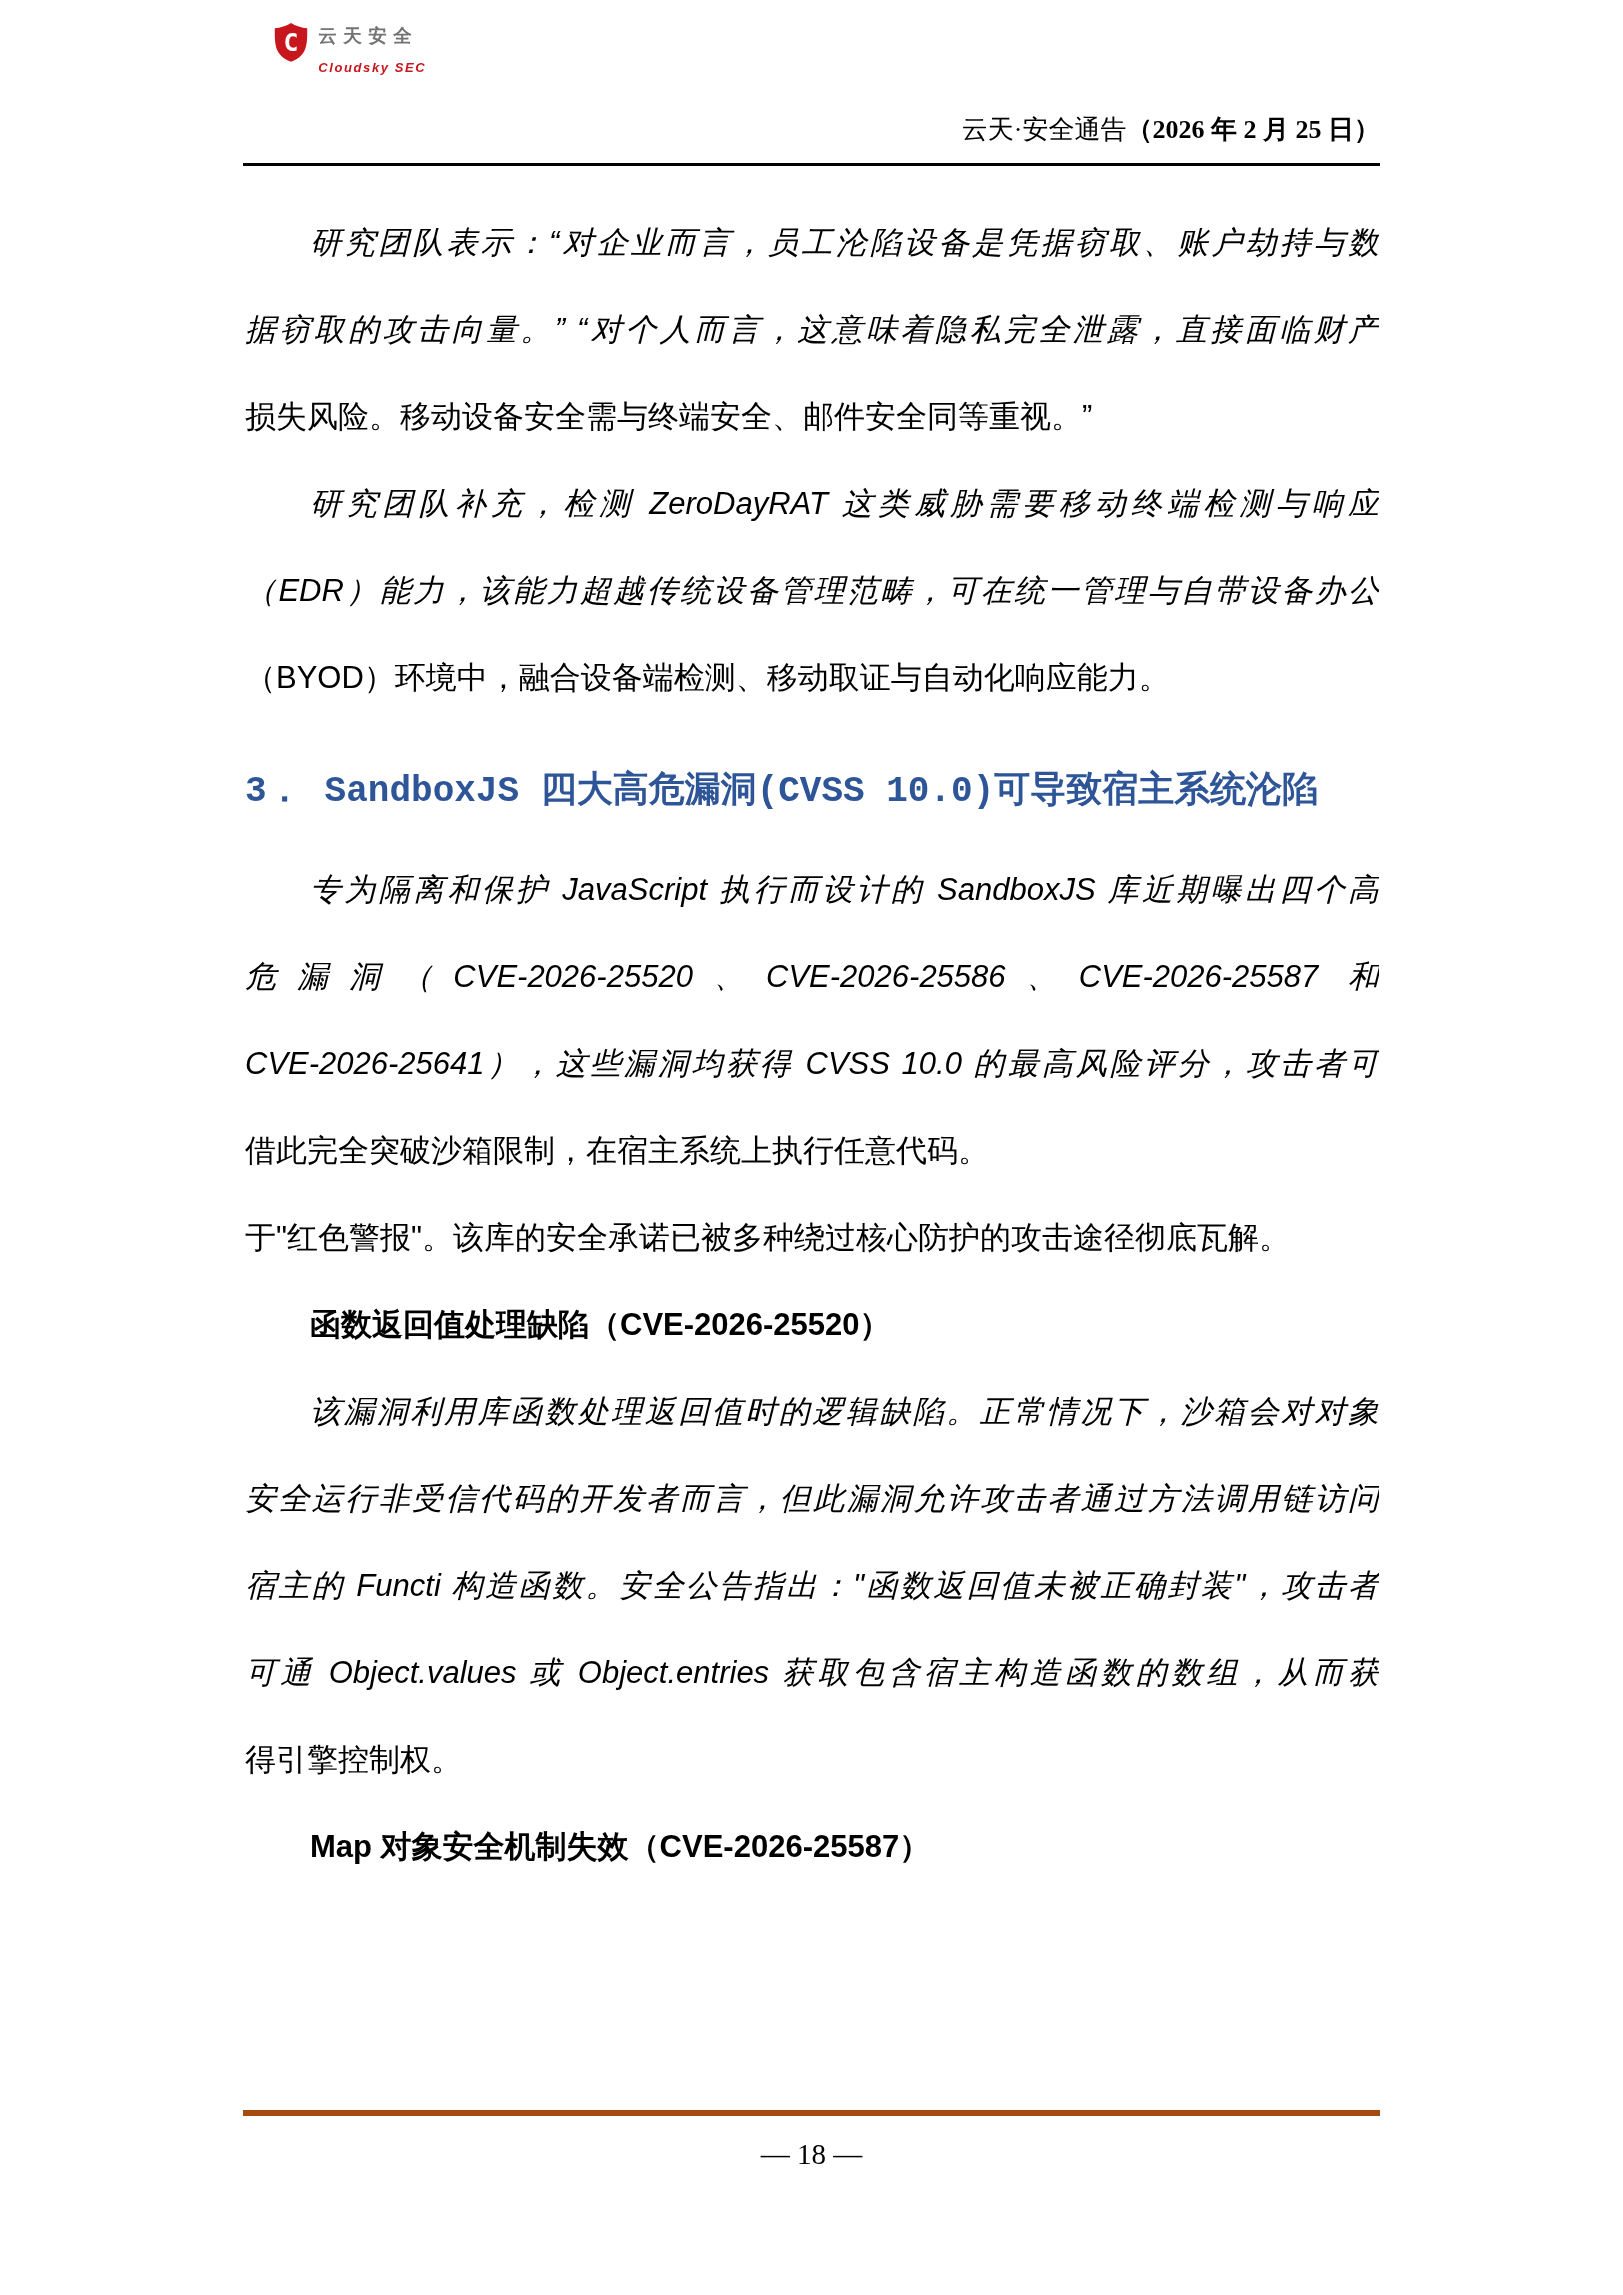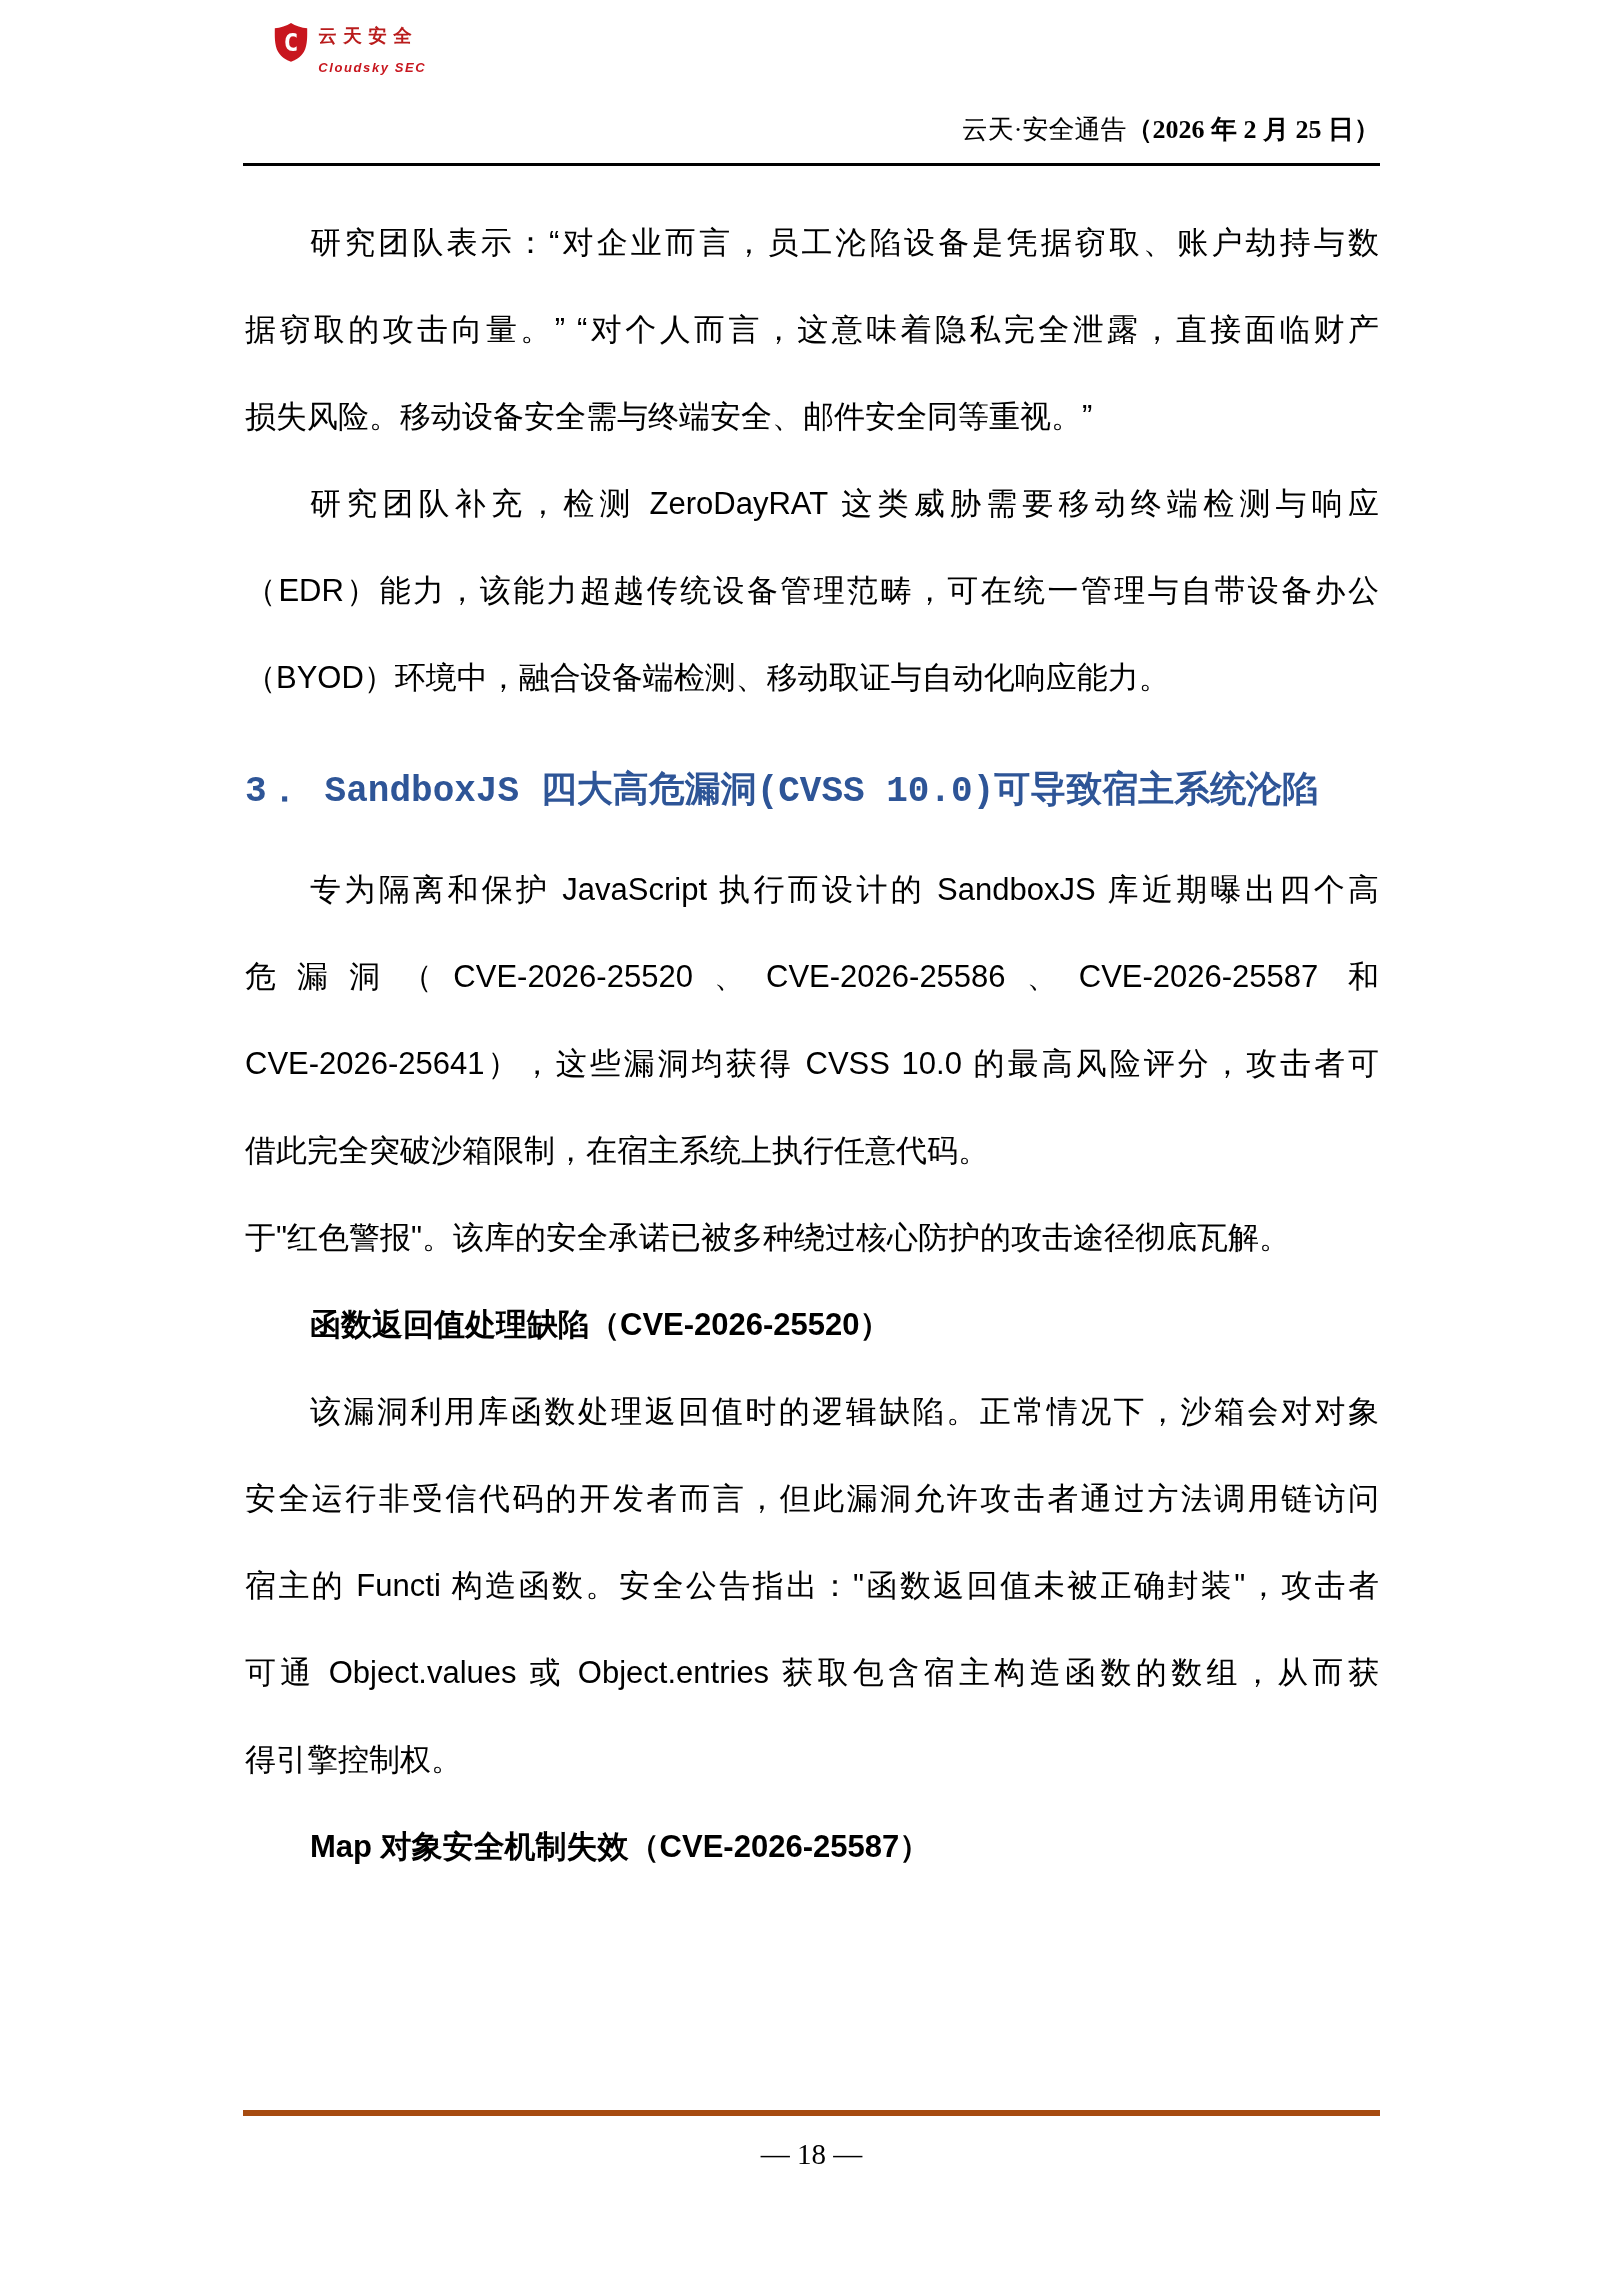--- a/index.html
+++ b/index.html
@@ -32,21 +32,21 @@
     font-size:26px;line-height:30.5px;white-space:nowrap;
   }
   .doc-title .t-date{font-weight:bold;}
   .header-rule{position:absolute;left:0;top:163px;width:1137px;height:3.3px;background:#000;}
   
   .content{position:absolute;left:245px;top:199px;width:1134px;}
   .line{
     height:87px;line-height:87px;font-size:31px;
     white-space:nowrap;overflow:visible;
   }
-  .jl{text-align:justify;text-align-last:justify;white-space:normal;height:87px;overflow:hidden;}
+  .jl{text-align:justify;text-align-last:justify;white-space:normal;height:87px;overflow:hidden;font-style:italic;}
   .indent{text-indent:65px;}
   .subhead{font-weight:bold;}
   .h2{
     margin-top:16.4px;height:109px;line-height:109px;
     font-size:36px;font-weight:bold;color:#2E5597;white-space:nowrap;font-family:Liberation Mono, monospace;
   }
   .h2 .h2-num{margin-right:22px;}
   
   .footer-rule{position:absolute;left:243px;top:2110px;width:1137px;height:5.5px;background:#A64B10;}
   .page-number{
@@ -59,21 +59,21 @@
 
 <div class="page">
 
   <div class="header">
     <div class="logo">
       <svg class="shield" width="36" height="41" viewBox="0 0 66 76" xmlns="http://www.w3.org/2000/svg">
         <path d="M33 2 C41 7.5 53 11 63 11.5 C63 25 64 43 57 55 C50.5 65.5 42 70.5 33 73.5 C24 70.5 15.5 65.5 9 55 C2 43 3 25 3 11.5 C13 11 25 7.5 33 2 Z" fill="#C8161E"></path>
         <text x="33" y="53" text-anchor="middle" font-size="46" font-weight="900" font-family="DejaVu Sans Mono, DejaVu Sans, sans-serif" fill="#ffffff">C</text>
       </svg>
       <div class="logo-text">
-        <div class="brand-cn" style="color:#b91c1c">云天安全</div>
+        <div class="brand-cn" style="color:#737373">云天安全</div>
         <div class="brand-en" style="color:#C8161E">Cloudsky SEC</div>
       </div>
     </div>
 
     <div class="doc-title">
       <span class="t-left">云天·安全通告</span><span class="t-date">（2026 年 2 月 25 日）</span>
     </div>
 
     <div class="header-rule"></div>
   </div>

